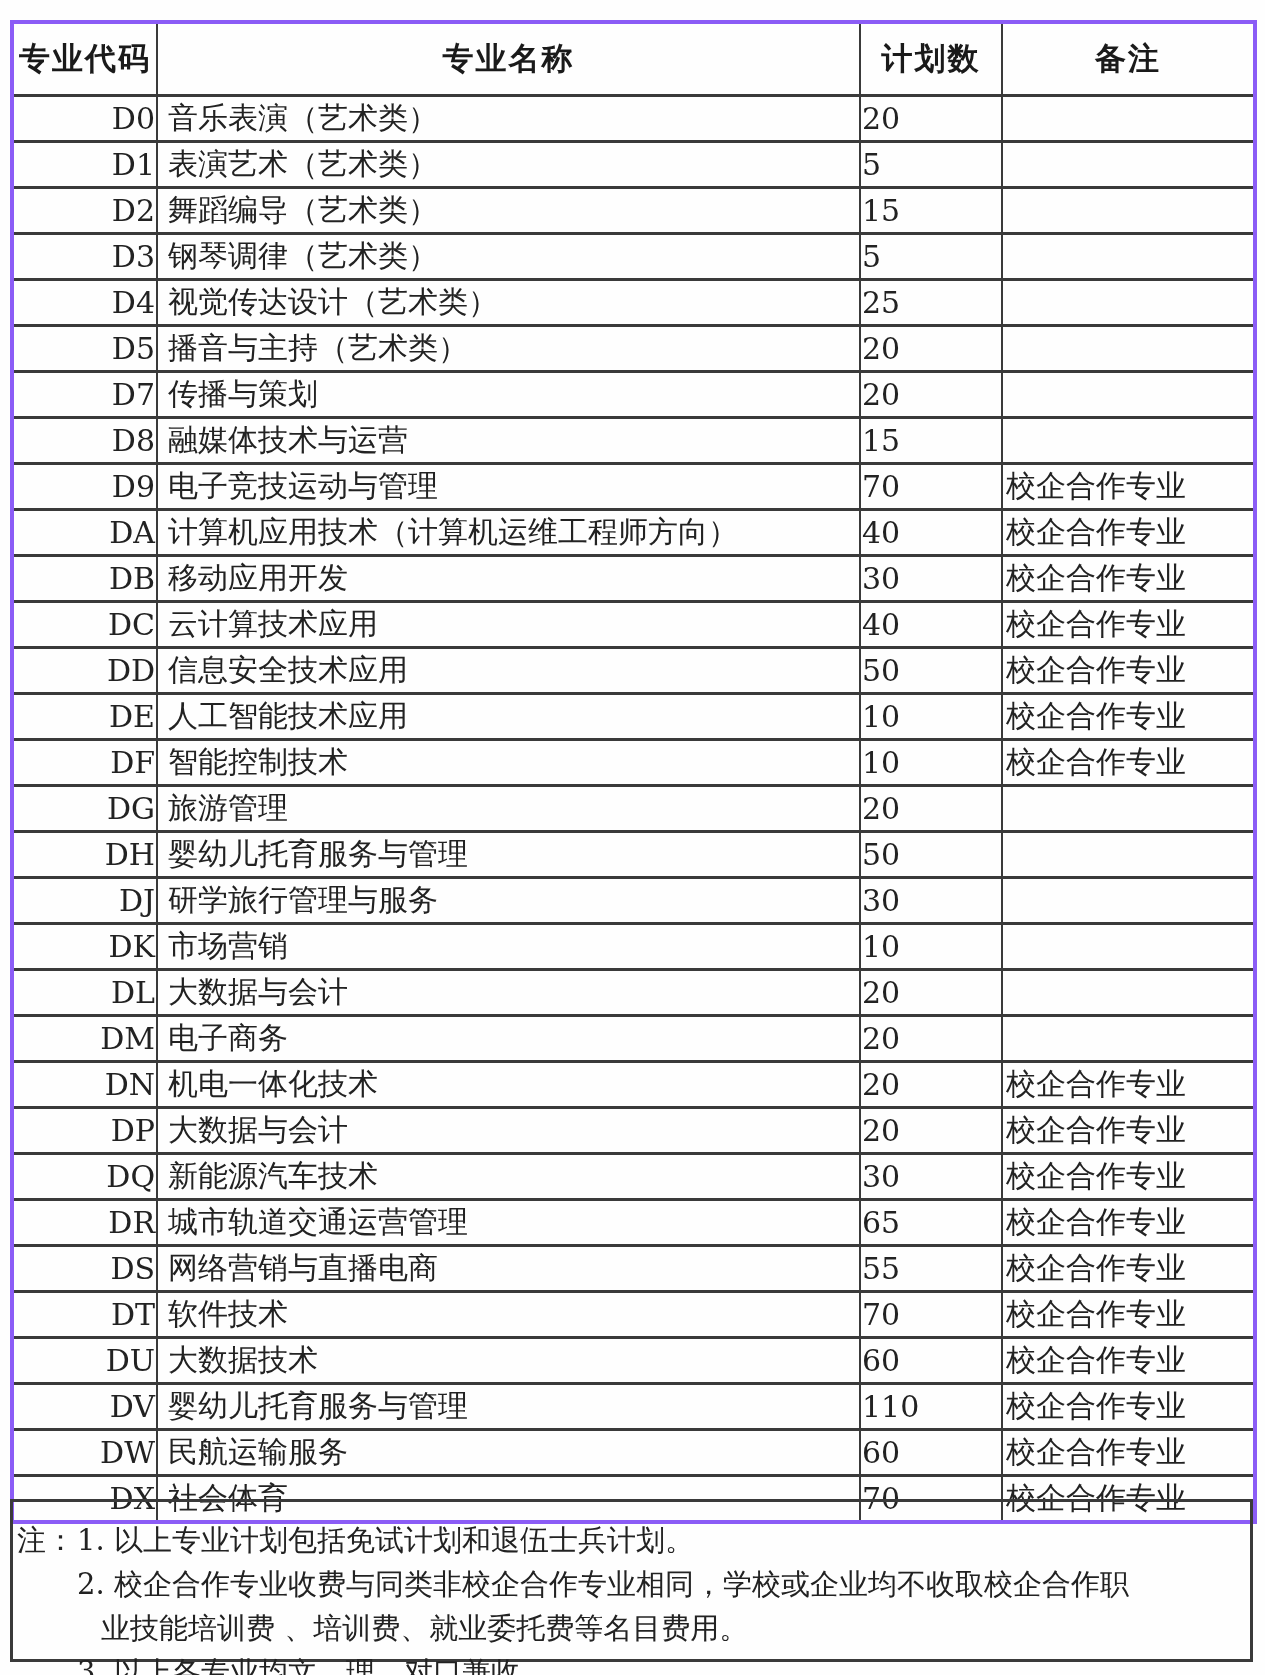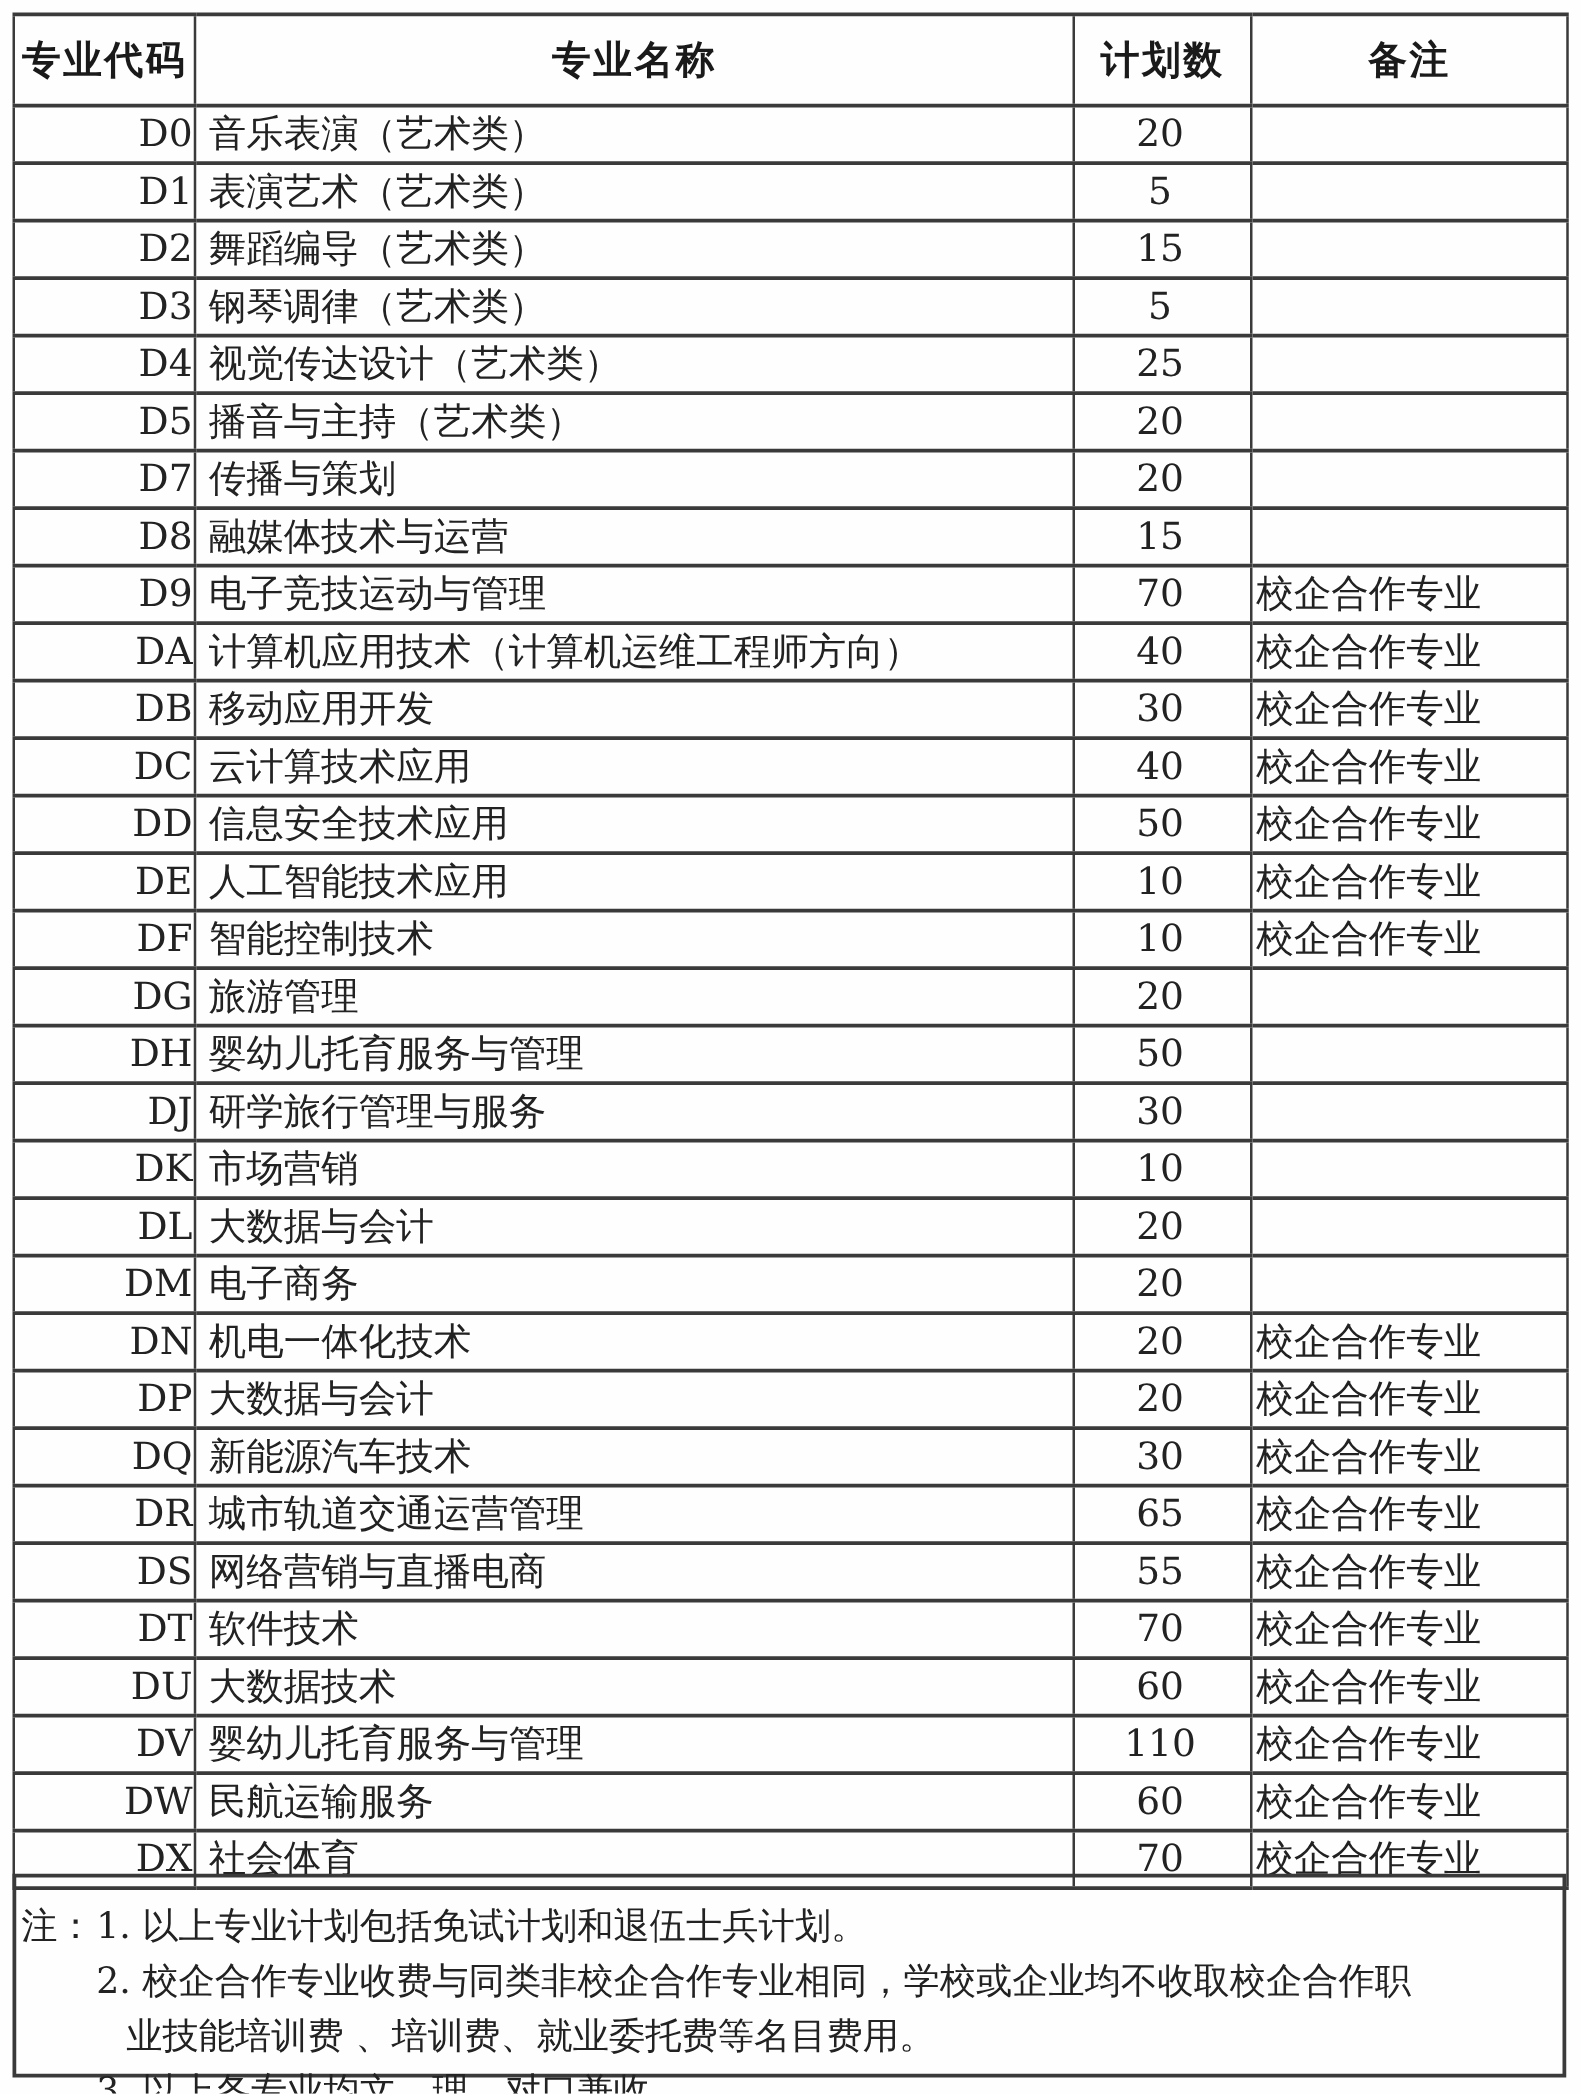--- a/index.html
+++ b/index.html
@@ -12,25 +12,25 @@
     width: 1265px;
     height: 1675px;
     background: #fefefe;
     font-family: "DejaVu Serif", "Liberation Serif", serif;
     color: #1e1e1e;
     overflow: hidden;
   }
   table.plan-table {
     position: absolute;
     left: 10px;
-    top: 10px;
+    top: 20px;
     width: 1243px;
     border-collapse: collapse;
     table-layout: fixed;
-    border: 2px solid #8b5cf6;
+    border: 4px solid #8b5cf6;
   }
   .plan-table th,
   .plan-table td {
     border-style: solid;
     border-color: #3a3a3a;
     border-width: 3px 2px;
     overflow: hidden;
     white-space: nowrap;
     box-sizing: border-box;
   }
@@ -49,21 +49,21 @@
     font-size: 30px;
     vertical-align: middle;
     color: #222;
   }
   col.col-code { width: 145px; }
   col.col-name { width: 703px; }
   col.col-plan { width: 142px; }
   col.col-note { width: 253px; }
   td.c-code { text-align: right; font-size: 29px; margin-top: 24px; }
   td.c-name { text-align: left; padding-left: 10px; margin-left: 36px; }
-  td.c-plan { text-align: center; padding-right: 5px; }
+  td.c-plan { text-align: left; padding-right: 5px; }
   td.c-note { text-align: left; padding-left: 3px; margin-top: 48px; }
   .notes-box {
     position: absolute;
     left: 10px;
     top: 1499px;
     width: 1243px;
     height: 163px;
     border: 3px solid #3a3a3a;
     box-sizing: border-box;
     padding-top: 16px;

